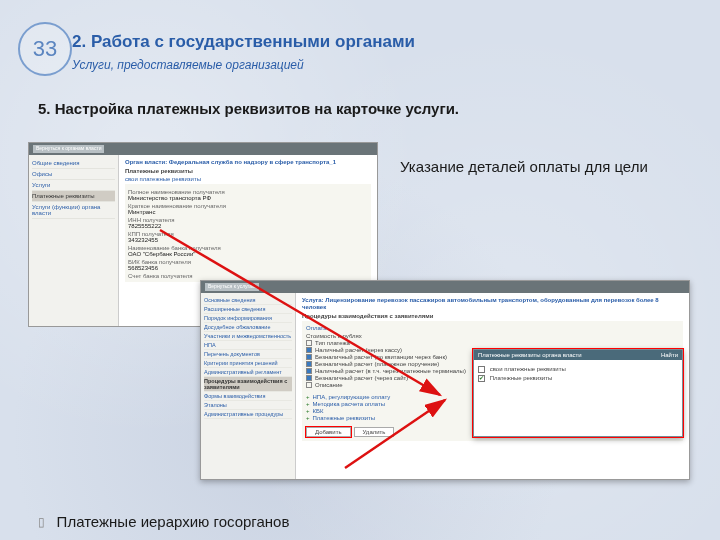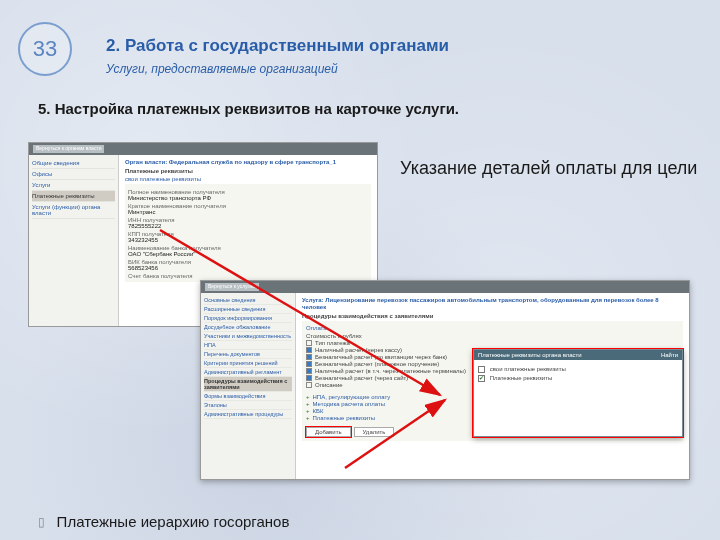--- a/index.html
+++ b/index.html
@@ -8,32 +8,32 @@
     height: 540px;
     font-family: Arial, sans-serif;
     background: #d8e0ec;
     background-image:
       radial-gradient(circle at 20% 30%, rgba(255,255,255,0.3) 0%, transparent 40%),
       radial-gradient(circle at 70% 60%, rgba(255,255,255,0.2) 0%, transparent 50%),
       radial-gradient(circle at 40% 80%, rgba(180,190,210,0.4) 0%, transparent 45%);
     position: relative;
     overflow: hidden;
   }
-  .header { position: absolute; top: 28px; left: 18px; display: flex; align-items: flex-end; }
+  .header { position: absolute; top: 28px; left: 18px; display: flex; align-items: center; }
   .circle {
     width: 54px; height: 54px; border: 2px solid #7a9ecf; border-radius: 50%;
     display: flex; align-items: center; justify-content: center;
     color: #5b85c0; font-size: 22px; background: rgba(255,255,255,0.2);
     margin-top: -6px;
   }
-  .titles { margin-left: 34px; }
+  .titles { margin-left: 0; }
   .title1 { color: #2a5da8; font-weight: bold; font-size: 17px; }
   .title2 { color: #2a5da8; font-style: italic; font-size: 12px; margin-top: 6px; }
   .subtitle { position: absolute; top: 100px; left: 38px; font-size: 15px; font-weight: bold; color: #1a1a1a; }
-  .caption { position: absolute; top: 158px; left: 400px; font-size: 18px; color: #1a1a1a; }
+  .caption { position: absolute; top: 158px; left: 400px; font-size: 15px; color: #1a1a1a; }
 
   
   .shot1 {
     position: absolute; top: 142px; left: 28px; width: 350px; height: 185px;
     background: #fff; border: 1px solid #999; font-size: 6px; color: #444;
   }
   .shot1 .topbar { height: 12px; background: #6a7478; display: flex; align-items: center; padding: 0 4px; }
   .shot1 .topbar .btn { background: #b8c0c4; height: 8px; width: 20px; margin-right: 2px; }
   .shot1 .body { display: flex; height: calc(100% - 12px); }
   .shot1 .side { width: 90px; background: #f2f2ee; border-right: 1px solid #ccc; padding: 3px; }

